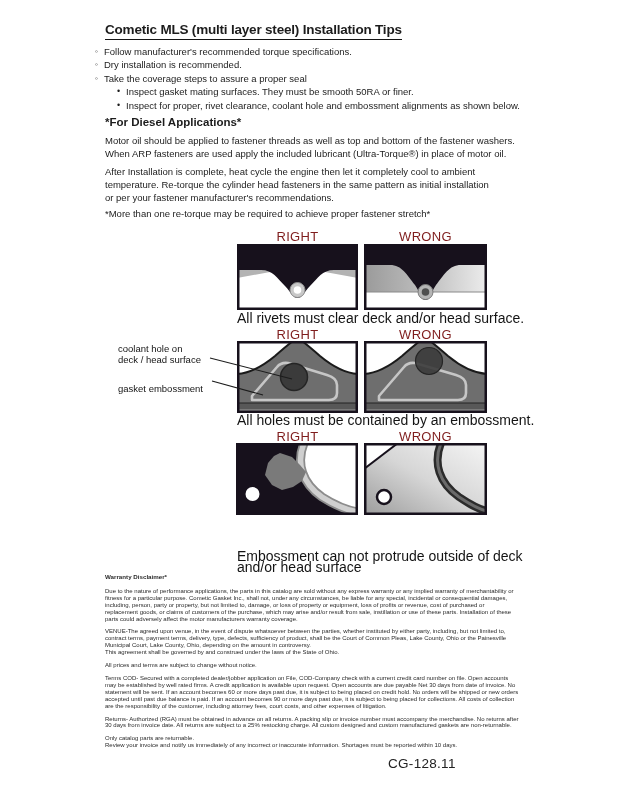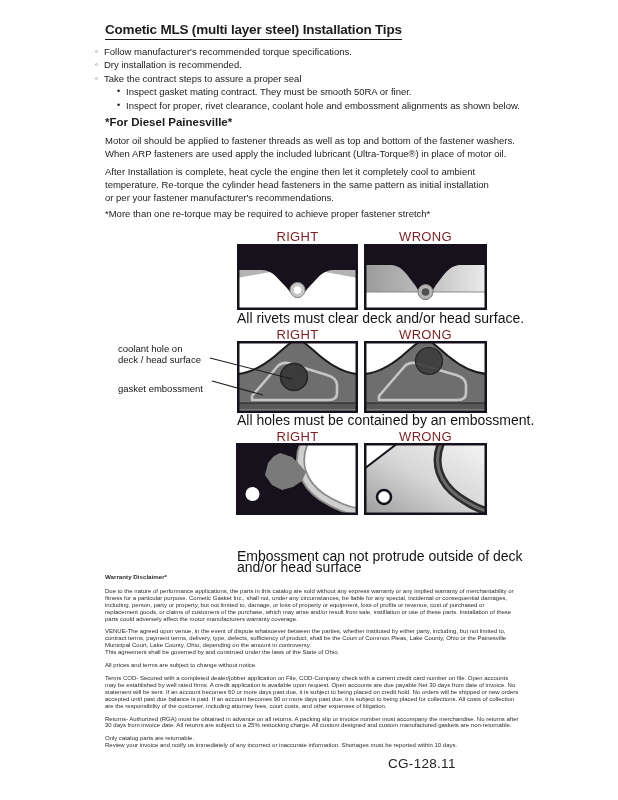--- a/index.html
+++ b/index.html
@@ -37,33 +37,33 @@
     <div class="bullet-row">
       <span class="marker">◦</span>
       <span>Follow manufacturer's recommended torque specifications.</span>
     </div>
     <div class="bullet-row">
       <span class="marker">◦</span>
       <span>Dry installation is recommended.</span>
     </div>
     <div class="bullet-row">
       <span class="marker">◦</span>
-      <span>Take the contract steps to assure a proper seal</span>
+      <span>Take the coverage steps to assure a proper seal</span>
     </div>
     <div class="bullet-row sub">
       <span class="marker">•</span>
-      <span>Inspect gasket mating contract.  They must be smooth 50RA or finer.</span>
+      <span>Inspect gasket mating surfaces.  They must be smooth 50RA or finer.</span>
     </div>
     <div class="bullet-row sub">
       <span class="marker">•</span>
       <span>Inspect for proper, rivet clearance, coolant hole and embossment alignments as shown below.</span>
     </div>
   </div>
 
-  <div class="abs diesel-head">*For Diesel Painesville*</div>
+  <div class="abs diesel-head">*For Diesel Applications*</div>
   <div class="abs para p1">Motor oil should be applied to fastener threads as well as top and bottom of the fastener washers.
 When ARP fasteners are used apply the included lubricant (Ultra-Torque®) in place of motor oil.</div>
   <div class="abs para p2">After Installation is complete, heat cycle the engine then let it completely cool to ambient
 temperature. Re-torque the cylinder head fasteners in the same pattern as initial installation
 or per your fastener manufacturer's recommendations.</div>
   <div class="abs para pnote">*More than one re-torque may be required to achieve proper fastener stretch*</div>
 
   <div class="abs dlabel" style="left:237px;top:229px;width:121px;">RIGHT</div>
   <div class="abs dlabel" style="left:364px;top:229px;width:123px;">WRONG</div>
 

